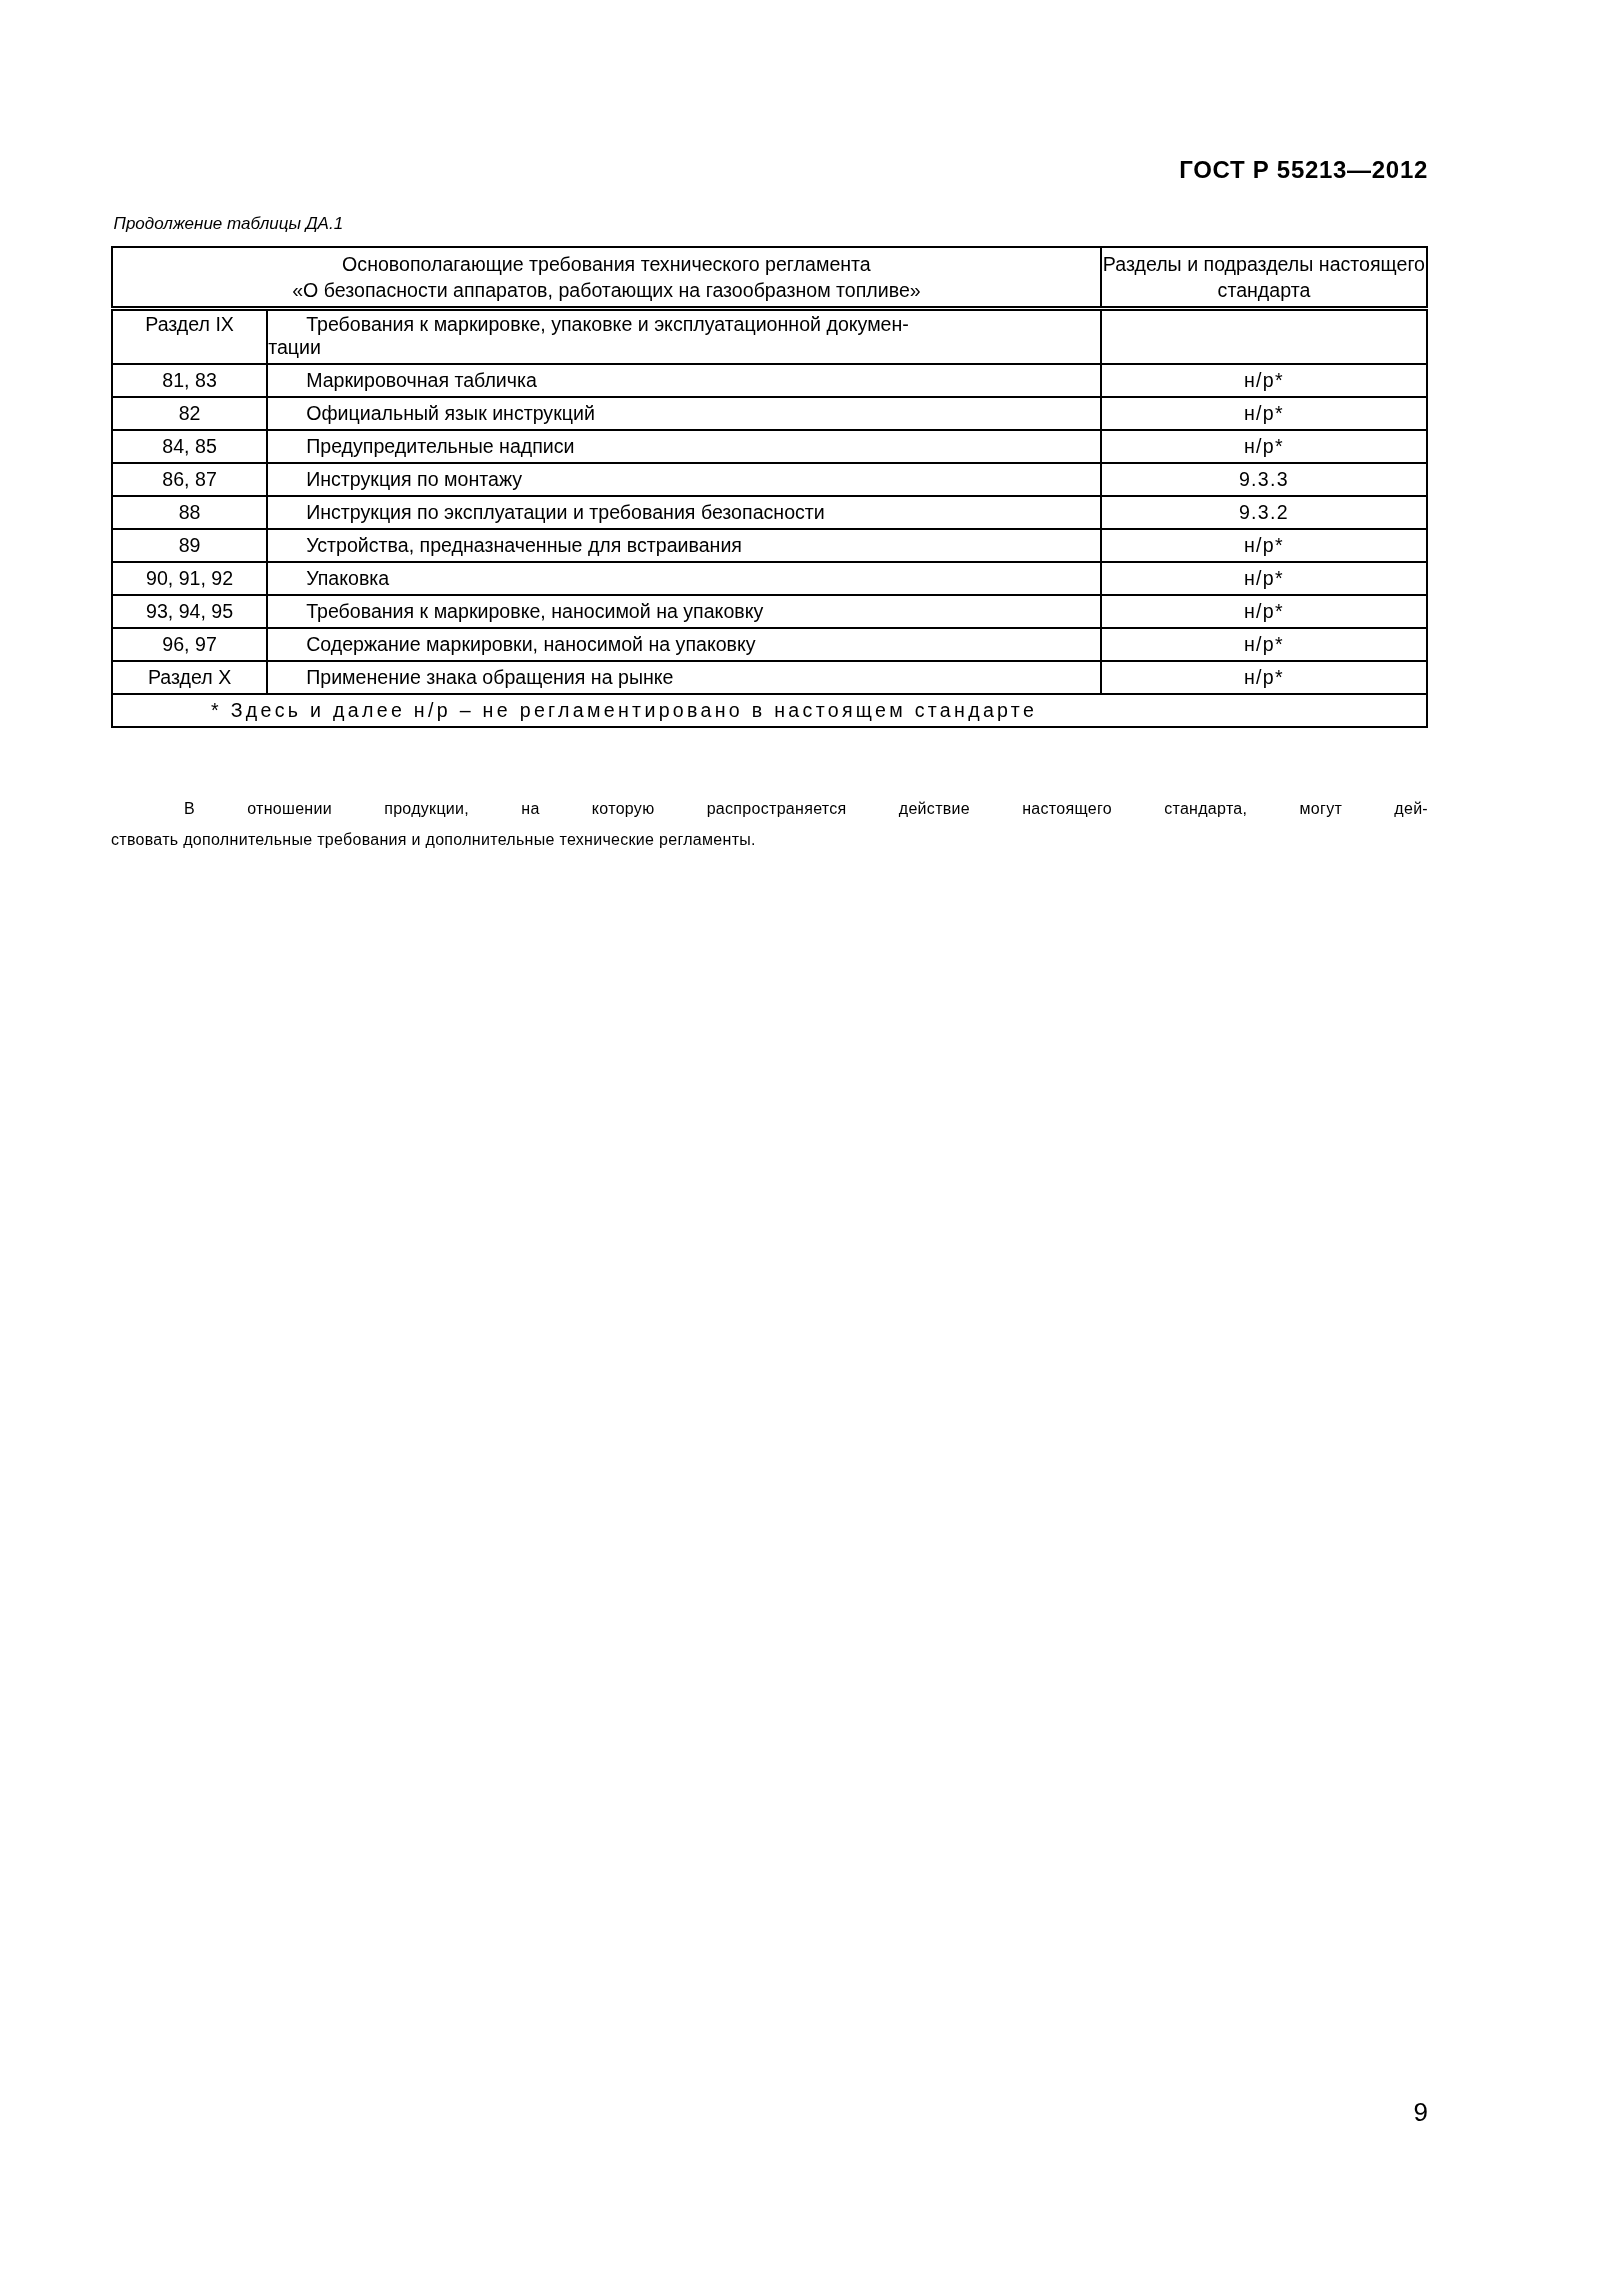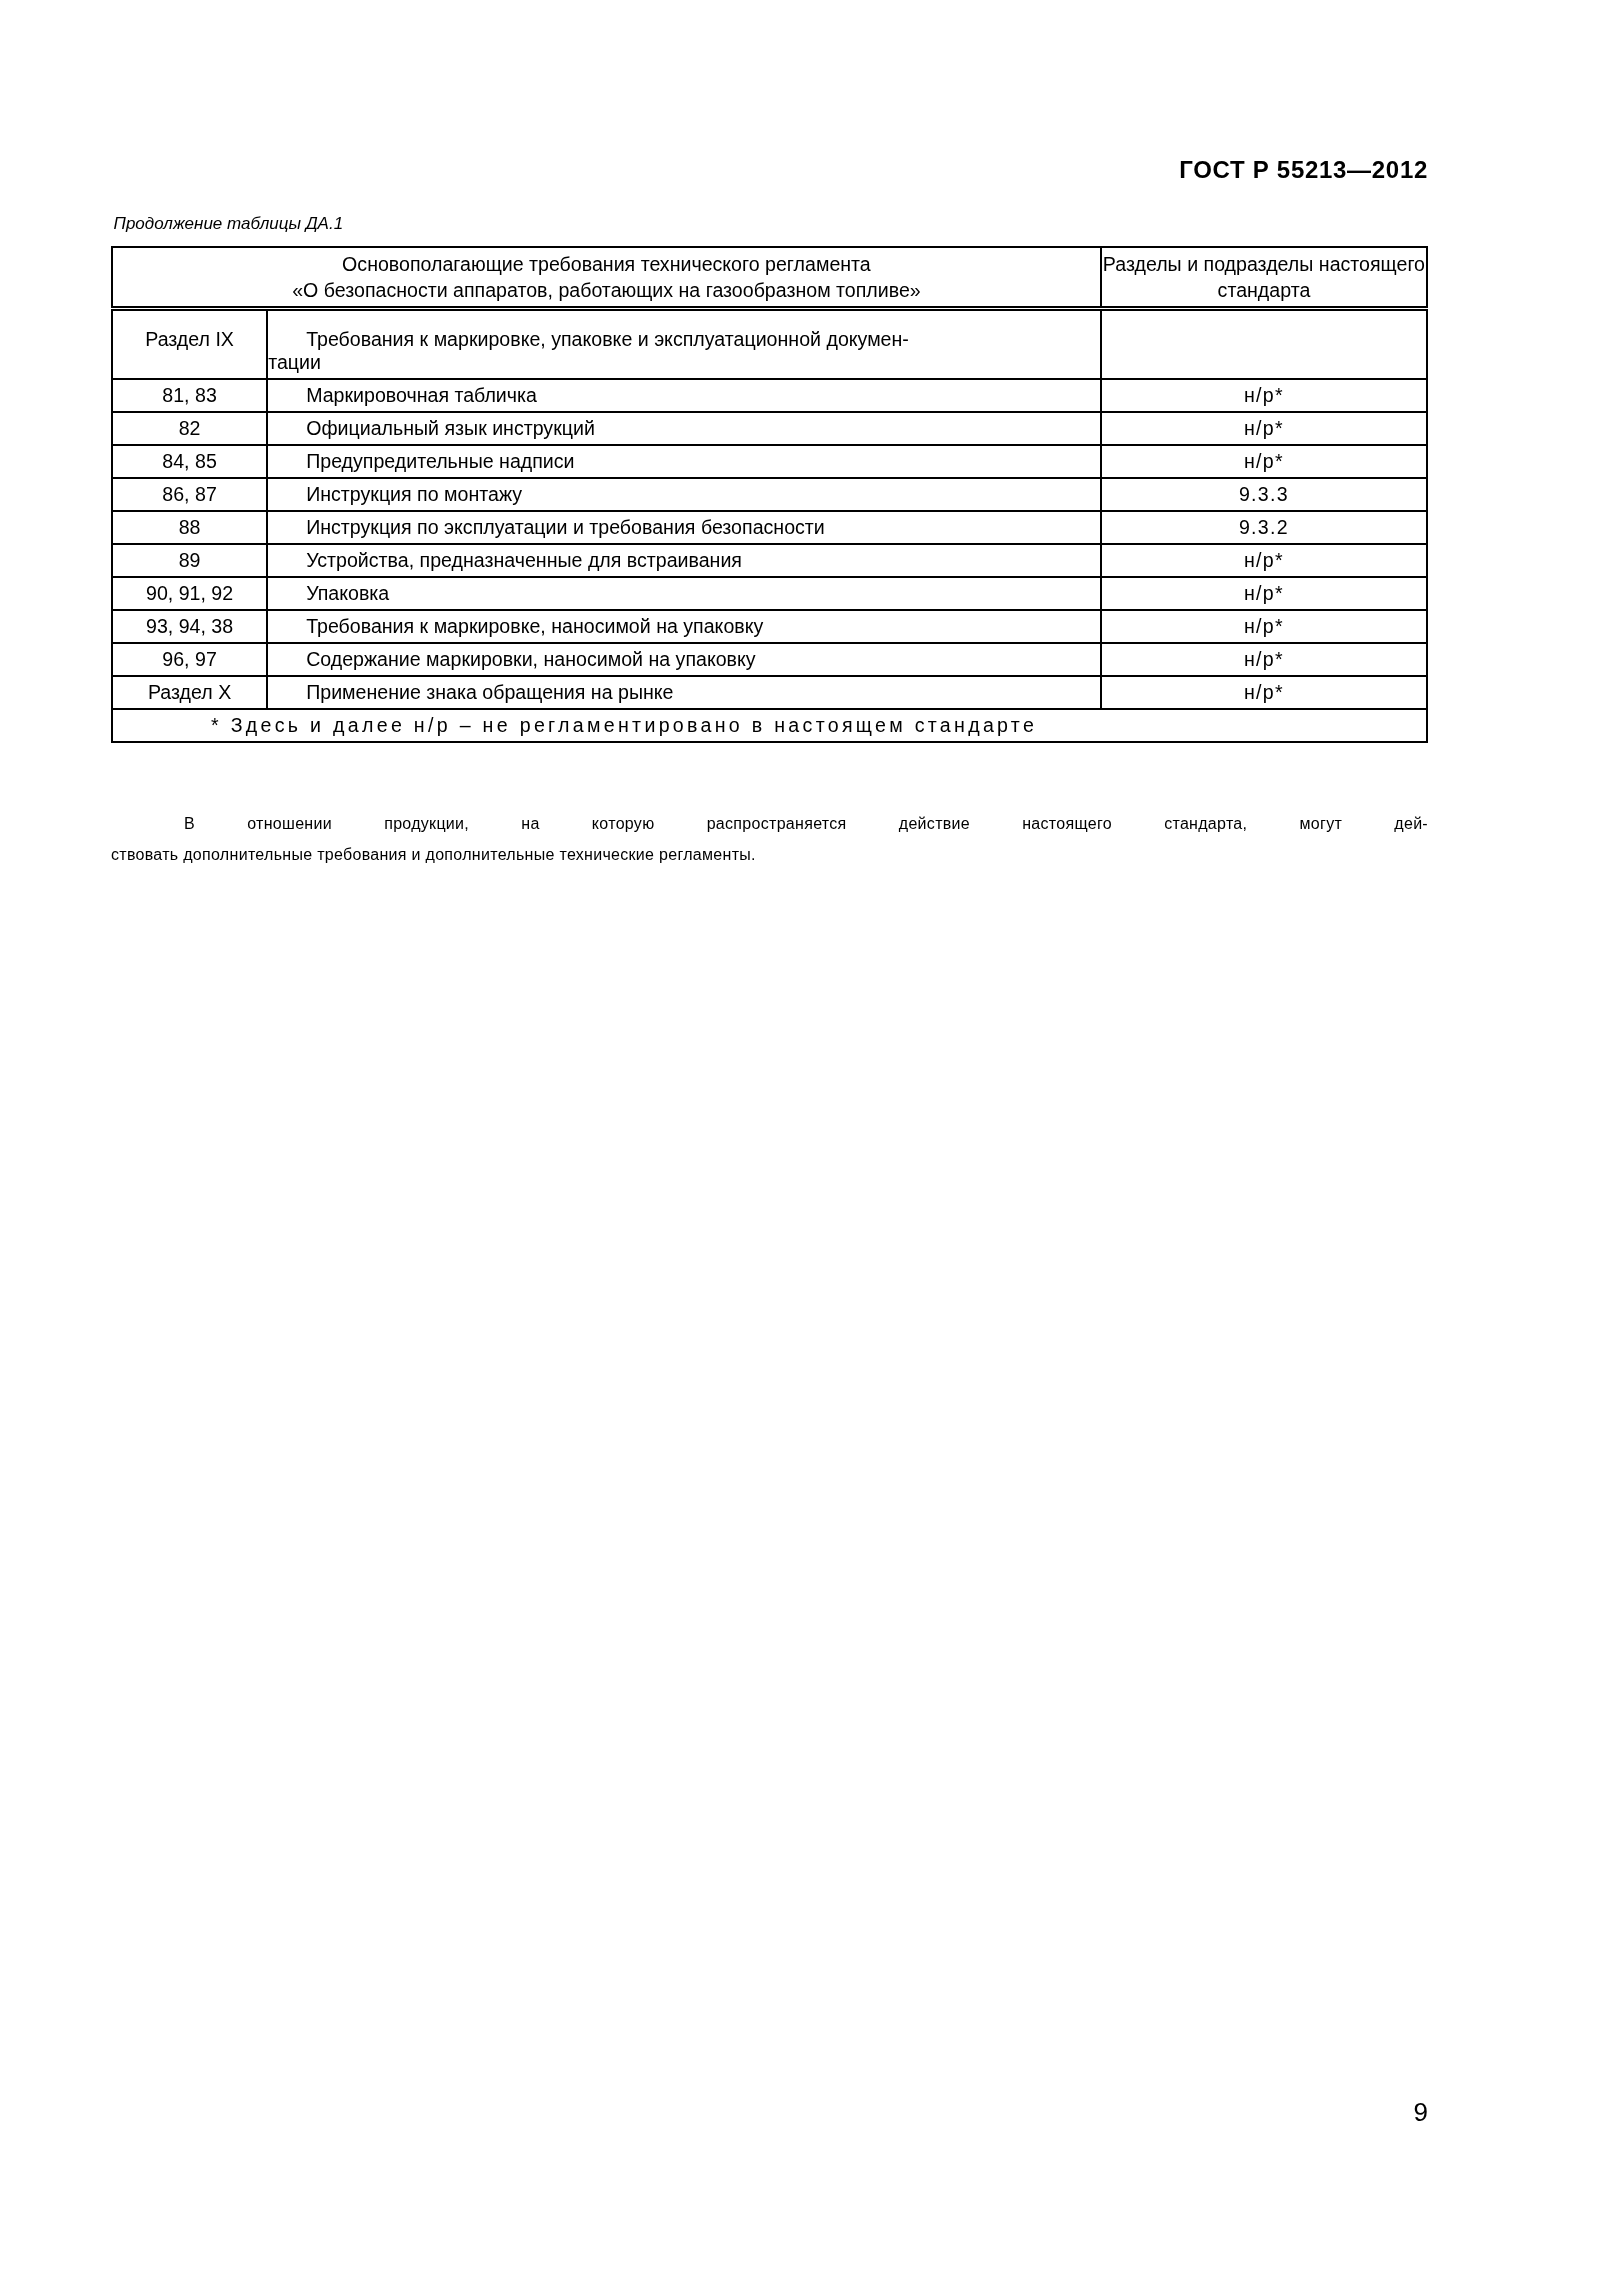--- a/index.html
+++ b/index.html
@@ -50,21 +50,21 @@
     height:58px;
     text-align:center;
     vertical-align:middle;
     line-height:26px;
     white-space:pre-line;
   }
   tbody.rows td { height:31px; vertical-align:middle; line-height:23px; }
   tbody.rows tr:first-child td {
     height:50px;
     vertical-align:top;
-    padding-top:17px;
+    padding-top:2px;
     margin-left:28px;
   }
   td.num { text-align:center; }
   td.desc { text-align:left; text-indent:38px; white-space:pre-wrap; }
   td.ref  { text-align:center; letter-spacing:1.3px; }
   tr.footnote-row td {
     height:31px;
     vertical-align:middle;
     letter-spacing:3.3px;
     padding-left:98px;
@@ -147,21 +147,21 @@
             <td class="num">89</td>
             <td class="desc">Устройства, предназначенные для встраивания</td>
             <td class="ref">н/р*</td>
           </tr>
           <tr>
             <td class="num">90, 91, 92</td>
             <td class="desc">Упаковка</td>
             <td class="ref">н/р*</td>
           </tr>
           <tr>
-            <td class="num">93, 94, 38</td>
+            <td class="num">93, 94, 95</td>
             <td class="desc">Требования к маркировке, наносимой на упаковку</td>
             <td class="ref">н/р*</td>
           </tr>
           <tr>
             <td class="num">96, 97</td>
             <td class="desc">Содержание маркировки, наносимой на упаковку</td>
             <td class="ref">н/р*</td>
           </tr>
           <tr>
             <td class="num">Раздел X</td>

